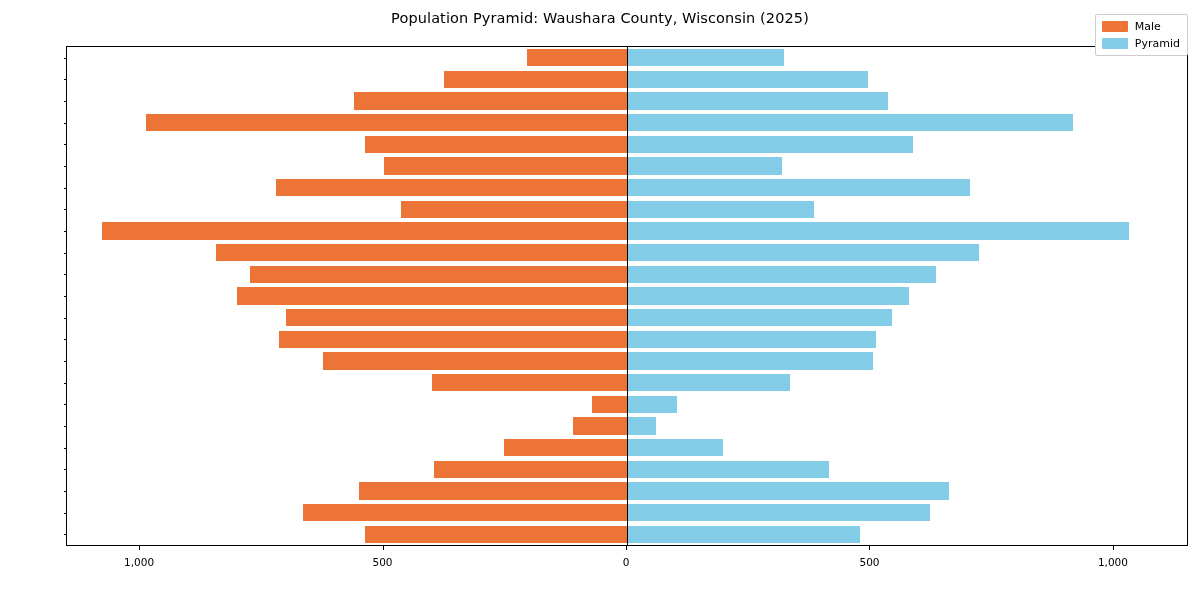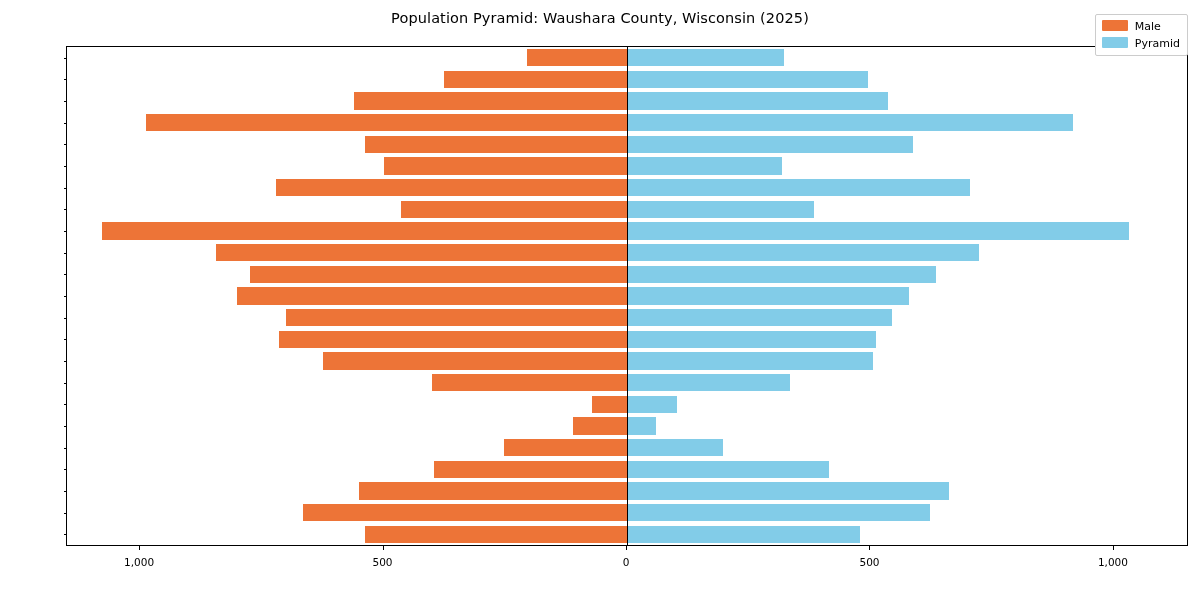--- a/index.html
+++ b/index.html
@@ -47,21 +47,21 @@
     position:absolute;top:546px;width:1px;height:4px;background:#000;
   }
 
   
   #legend{
     position:absolute;right:12px;top:14px;
     background:#fff;border:0.8px solid #ccc;border-radius:2px;
     padding:5px 7px 5px 6px;
     display:flex;flex-direction:column;gap:4px;
   }
-  .legend-row{display:flex;align-items:flex-start;gap:7px;}
+  .legend-row{display:flex;align-items:center;gap:7px;}
   .legend-swatch{width:26px;height:11px;border-radius:1px;}
   .legend-swatch.male{background:#ED7437;}
   .legend-swatch.female{background:#82CCE8;}
   .legend-text{font-size:11px;color:#000;white-space:nowrap;}
 </style>
 </head>
 <body>
 
 <div id="figure">
 

